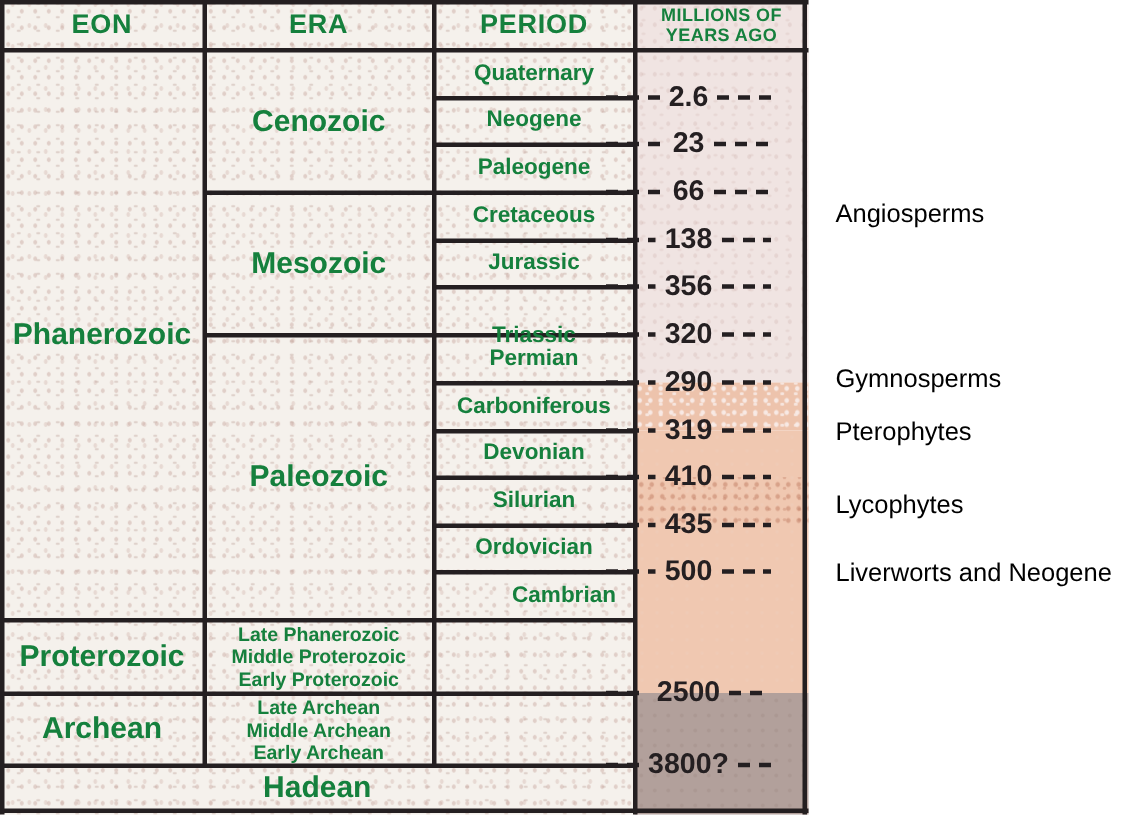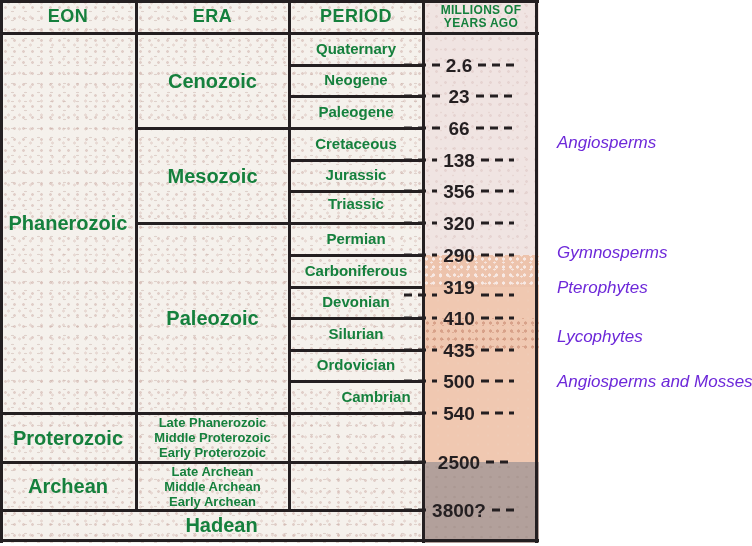--- a/index.html
+++ b/index.html
@@ -60,35 +60,35 @@
   .cell {
     position:absolute; display:flex; align-items:center; justify-content:center;
     color:#15803d; font-weight:bold; text-align:center; z-index:4; line-height:1.1;
   }
   .header-cell { font-size:18px; letter-spacing:.5px; }
   .years-header { font-size:12px; line-height:13px; flex-direction:column; letter-spacing:.3px; }
   .eon-cell { font-size:20px; }
   .era-cell { font-size:20px; }
   .period-cell { left:289px; width:134px; font-size:15px; }
   .sub-era-cell { font-size:13px; line-height:15px; flex-direction:column; }
-  .hadean-cell { font-size:20px;margin-left:10px; }
+  .hadean-cell { font-size:20px; }
   
   .marker {
     position:absolute; left:404px; width:110px; transform:translateY(-50%);
     display:flex; align-items:center; z-index:4;
   }
   .dash {
     flex:1; height:3px;
     background:repeating-linear-gradient(90deg, #241f21 0 8px, transparent 8px 14px);
   }
   .marker-label { margin:0 6px; font-weight:bold; font-size:19px; color:#241f21; line-height:1; }
   
   .annotation {
     position:absolute; left:557px; transform:translateY(-50%);
-    font-size:17px; color:#6d28d9; white-space:nowrap; z-index:4;font-style:italic;
+    font-size:17px; color:#000000; white-space:nowrap; z-index:4;
   }
 </style>
 </head>
 <body>
 
 <div id="stage">
 
   <div class="paper"></div>
   <div class="years-zone" id="zone-pink"></div>
   <div class="years-zone" id="zone-stipple"></div>
@@ -145,21 +145,21 @@
     <div class="vline" style="top: 0px; height: 543px; left: 0px;"></div>
     <div class="vline" style="top: 0px; height: 510px; left: 135px;"></div>
     <div class="vline" style="top: 0px; height: 510px; left: 288px;"></div>
     <div class="vline" style="top: 0px; height: 543px; left: 422px;"></div>
     <div class="vline" style="top: 0px; height: 543px; left: 535px;"></div>
     <div class="cell period-cell" style="top: 33px; height: 32px;">Quaternary</div>
     <div class="cell period-cell" style="top: 65px; height: 31px;">Neogene</div>
     <div class="cell period-cell" style="top: 96px; height: 32px;">Paleogene</div>
     <div class="cell period-cell" style="top: 128px; height: 32px;">Cretaceous</div>
     <div class="cell period-cell" style="top: 160px; height: 31px;">Jurassic</div>
-    <div class="cell period-cell" style="top: 188px; height: 32px;">Triassic</div>
+    <div class="cell period-cell" style="top: 208px; height: 32px;">Triassic</div>
     <div class="cell period-cell" style="top: 223px; height: 32px;">Permian</div>
     <div class="cell period-cell" style="top: 255px; height: 32px;">Carboniferous</div>
     <div class="cell period-cell" style="top: 287px; height: 31px;">Devonian</div>
     <div class="cell period-cell" style="top: 318px; height: 32px;">Silurian</div>
     <div class="cell period-cell" style="top: 350px; height: 31px;">Ordovician</div>
     <div class="cell period-cell" style="top: 381px; height: 32px; padding-left: 40px;">Cambrian</div>
     <div class="marker" style="top: 65px;">
       <div class="dash"></div>
       <span class="marker-label">2.6</span>
       <div class="dash"></div>
@@ -187,53 +187,48 @@
     <div class="marker" style="top: 223px;">
       <div class="dash"></div>
       <span class="marker-label">320</span>
       <div class="dash"></div>
     </div>
     <div class="marker" style="top: 255px;">
       <div class="dash"></div>
       <span class="marker-label">290</span>
       <div class="dash"></div>
     </div>
-    <div class="marker" style="top: 287px; align-items: flex-end;">
+    <div class="marker" style="top: 287px;">
       <div class="dash"></div>
       <span class="marker-label">319</span>
       <div class="dash"></div>
     </div>
     <div class="marker" style="top: 318px;">
       <div class="dash"></div>
       <span class="marker-label">410</span>
       <div class="dash"></div>
     </div>
     <div class="marker" style="top: 350px;">
       <div class="dash"></div>
       <span class="marker-label">435</span>
       <div class="dash"></div>
     </div>
     <div class="marker" style="top: 381px;">
       <div class="dash"></div>
       <span class="marker-label">500</span>
-      <div class="dash"></div>
-    </div>
-    <div class="marker" style="top: 413px;">
-      <div class="dash"></div>
-      <span class="marker-label">540</span>
       <div class="dash"></div>
     </div>
     <div class="marker" style="top: 462px;">
       <div class="dash"></div>
       <span class="marker-label">2500</span>
       <div class="dash"></div>
     </div>
     <div class="marker" style="top: 510px;">
       <div class="dash"></div>
       <span class="marker-label">3800?</span>
       <div class="dash"></div>
     </div>
     <div class="annotation" style="top: 143px;">Angiosperms</div>
     <div class="annotation" style="top: 253px;">Gymnosperms</div>
     <div class="annotation" style="top: 288px;">Pterophytes</div>
     <div class="annotation" style="top: 337px;">Lycophytes</div>
-    <div class="annotation" style="top: 382px;">Angiosperms and Mosses</div>
+    <div class="annotation" style="top: 382px;">Liverworts and Neogene</div>
   </div>
 
 </body></html>

